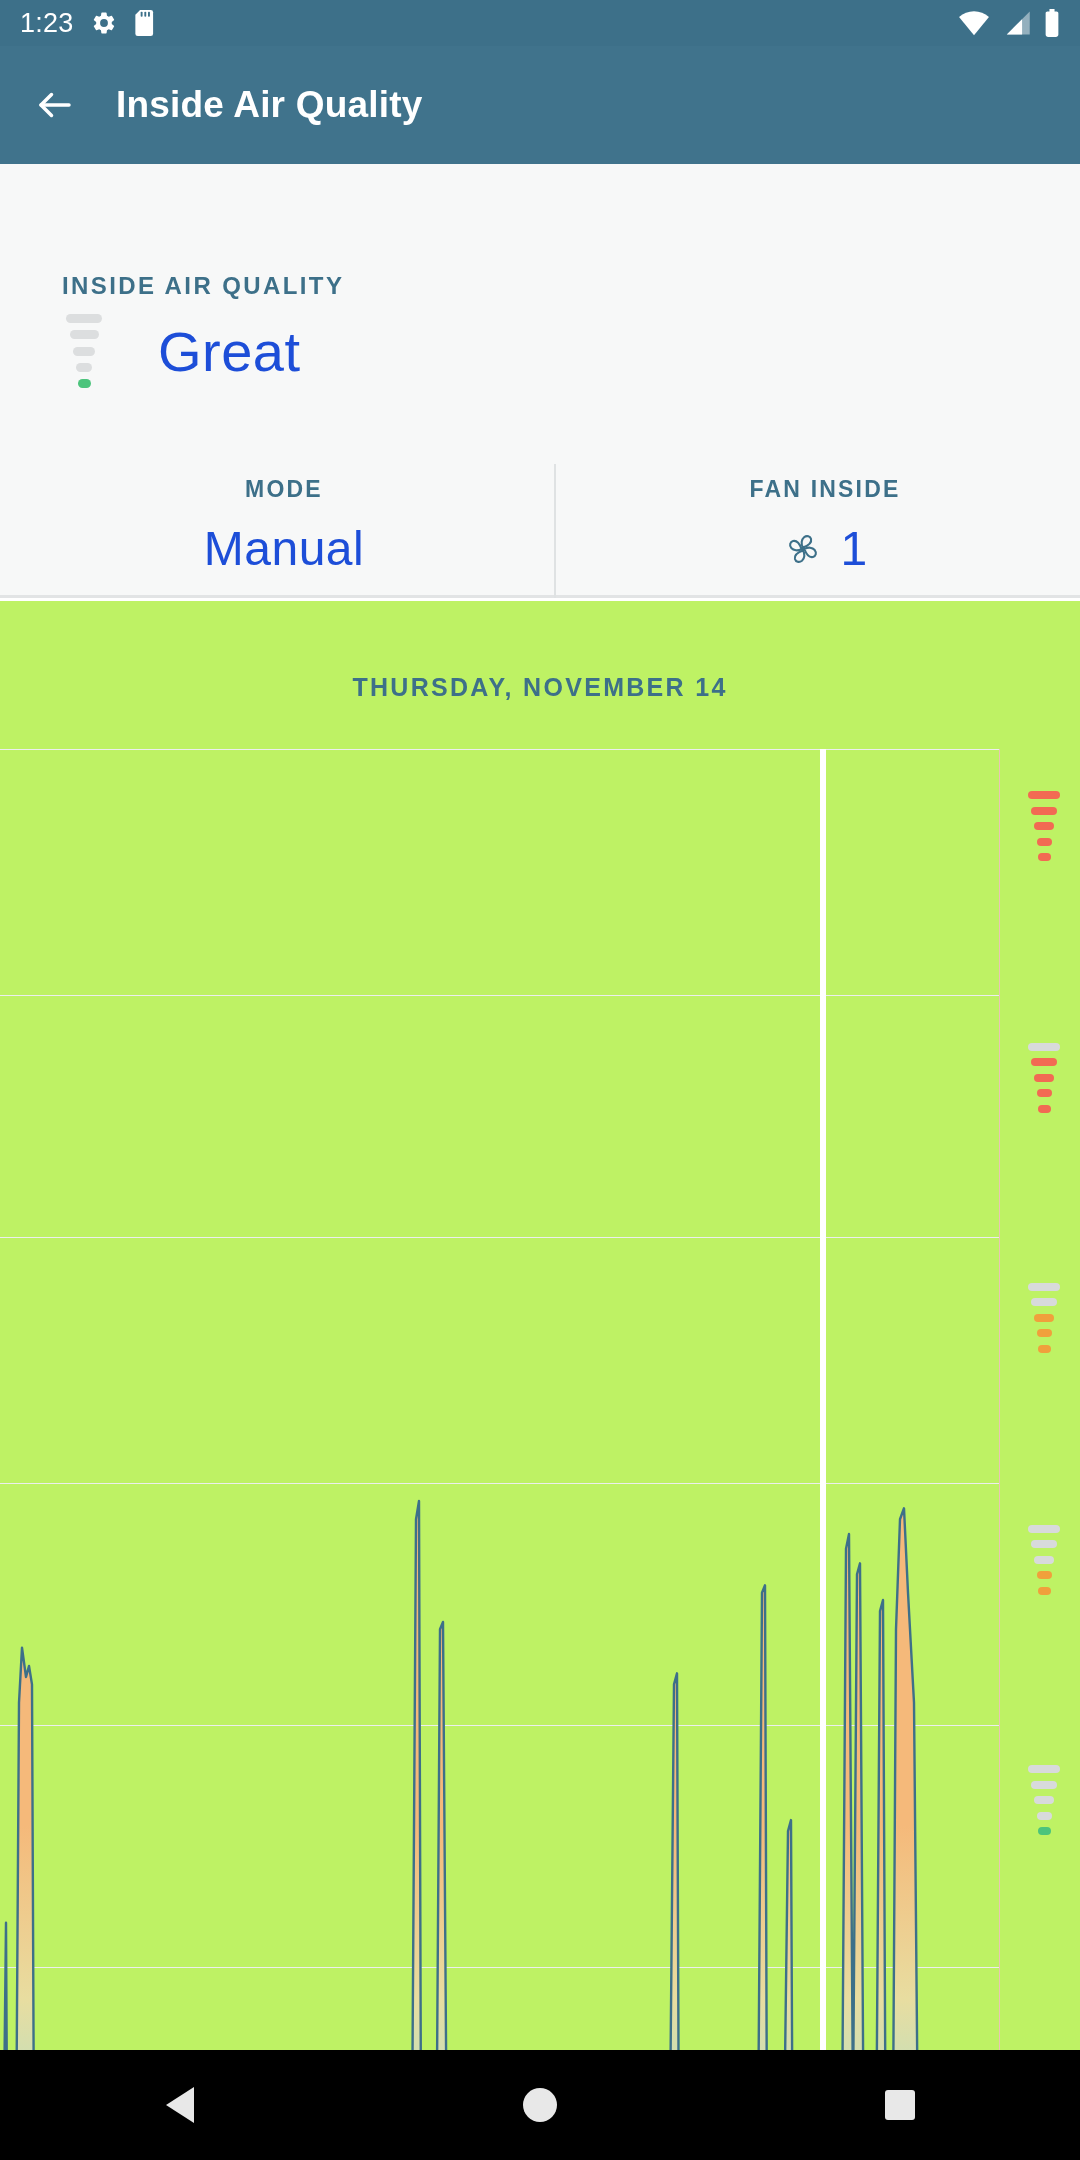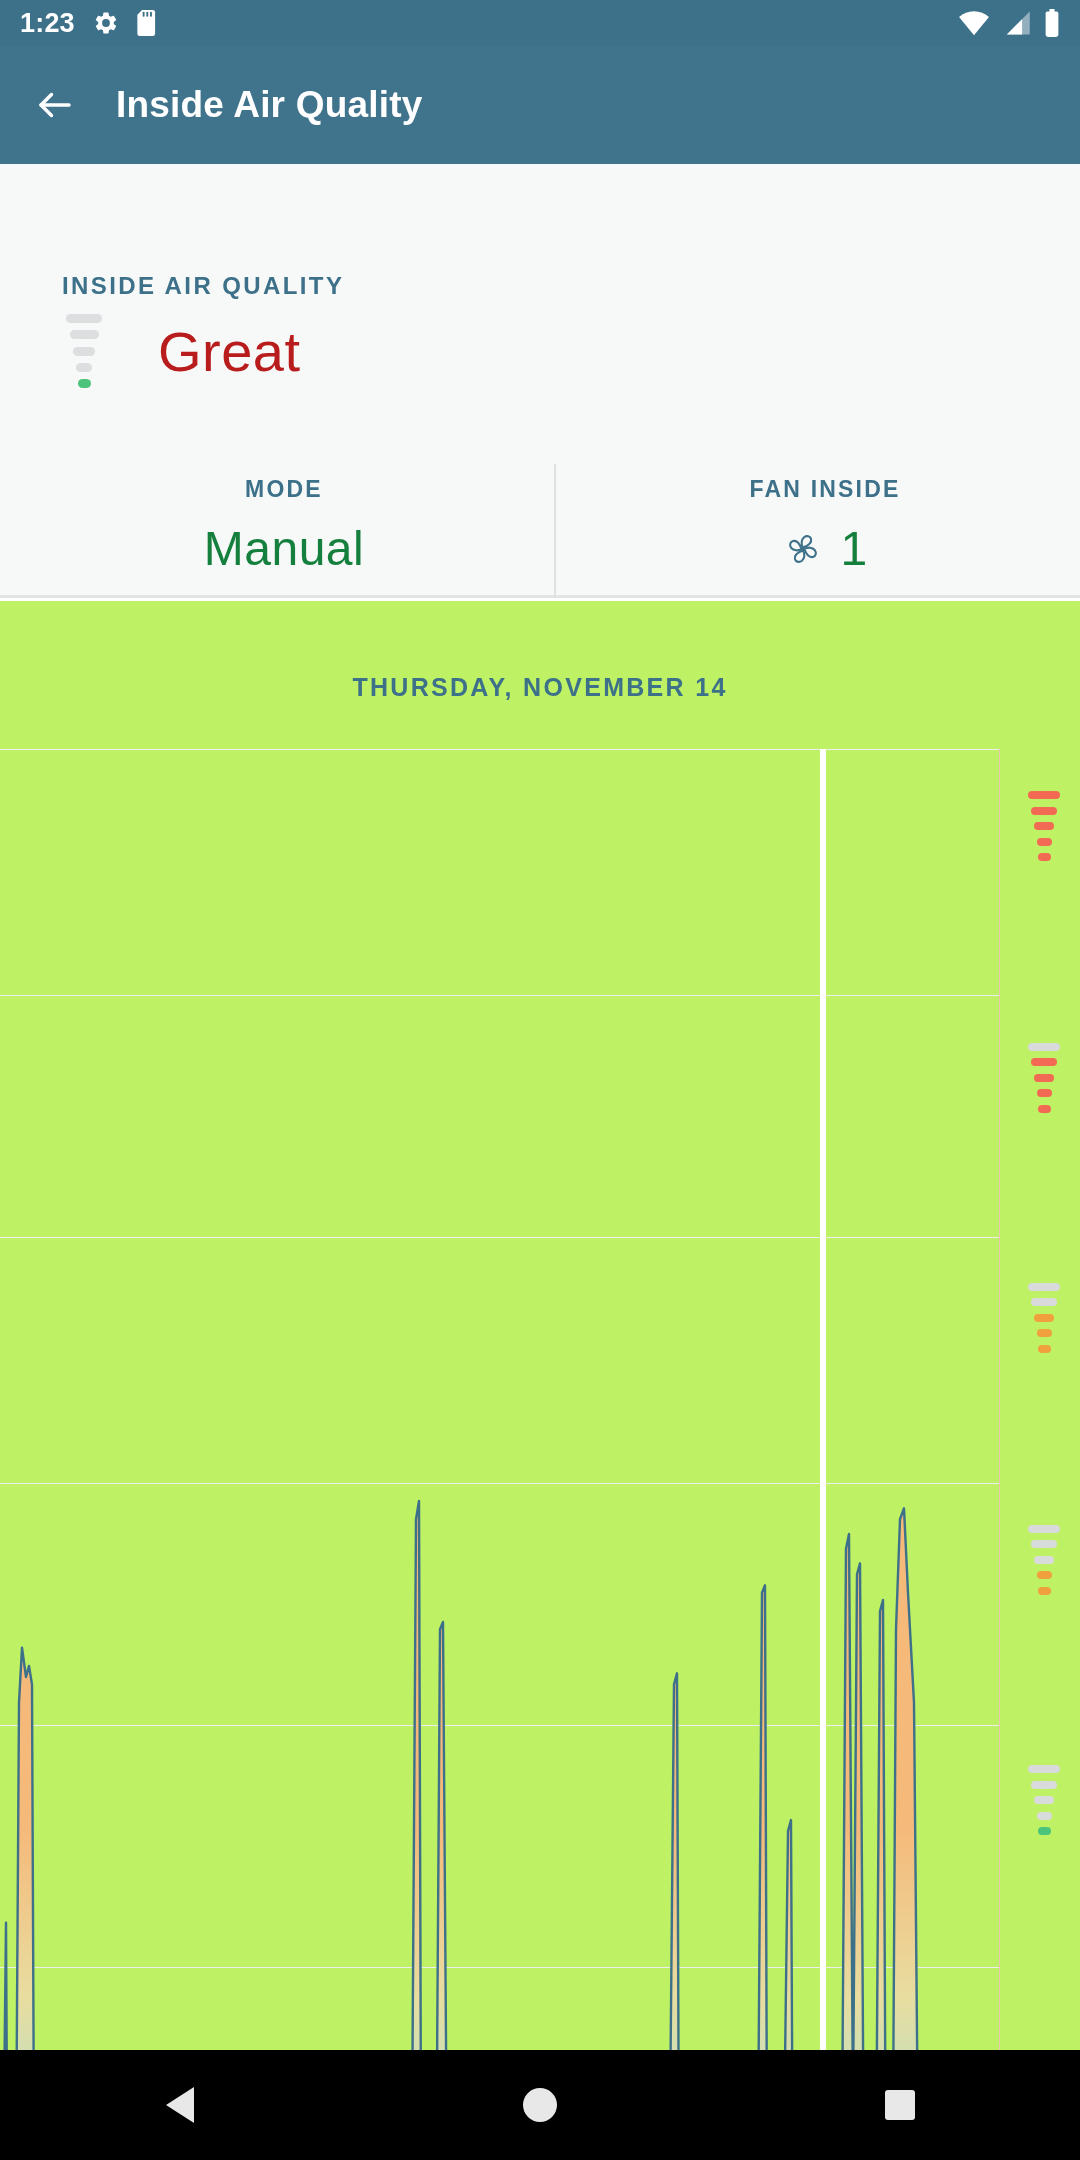--- a/index.html
+++ b/index.html
@@ -14,21 +14,21 @@
   
   .statusbar {
     position: absolute; top: 0; left: 0;
     width: 1080px; height: 46px;
     background: #3d7089;
     display: flex; align-items: center;
     padding: 0 20px;
     color: #ffffff;
   }
   .sb-left { display: flex; align-items: center; gap: 18px; }
-  .sb-time { font-size: 27px; font-weight: 700; letter-spacing: .2px; }
+  .sb-time { font-size: 27px; font-weight: 400; letter-spacing: .2px; }
   .sb-right { margin-left: auto; display: flex; align-items: center; gap: 13px; }
   .icon-svg { display: block; }
 
   
   .appbar {
     position: absolute; top: 46px; left: 0;
     width: 1080px; height: 118px;
     background: #40738c;
     display: flex; align-items: center;
     box-shadow: 0 1px 0 rgba(0,0,0,.05);
@@ -73,21 +73,21 @@
     display: block; height: 9px; border-radius: 5px;
     background: #dcdedf;
   }
   .gauge span:nth-child(1) { width: 36px; }
   .gauge span:nth-child(2) { width: 29px; }
   .gauge span:nth-child(3) { width: 22px; }
   .gauge span:nth-child(4) { width: 16px; }
   .gauge span:nth-child(5) { width: 13px; }
   .iaq-value {
     font-size: 56px; font-weight: 300;
-    color: #b91c1c;
+    color: #1d4ed8;
     margin-left: 52px;
     letter-spacing: .5px;
   }
 
   .stats {
     position: absolute; left: 14px; top: 300px;
     width: 1080px; height: 134px;
     display: flex;
   }
   .stat {
@@ -96,21 +96,21 @@
     align-items: center; justify-content: flex-start;
   }
   .stat + .stat { border-left: 2px solid #dfe2e3; }
   .stat-label {
     font-size: 23px; font-weight: 700;
     letter-spacing: 2.2px; color: #3d7089;
     margin-top: 12px;
   }
   .stat-value {
     font-size: 48px; font-weight: 300;
-    color: #15803d; margin-top: 18px;
+    color: #1d4ed8; margin-top: 18px;
     display: flex; align-items: center; gap: 16px;
     letter-spacing: .5px;
   }
 
   
   .chartwrap {
     position: absolute; top: 601px; left: 0;
     width: 1080px; height: 1449px;
     background: #bef264;
     overflow: hidden;

